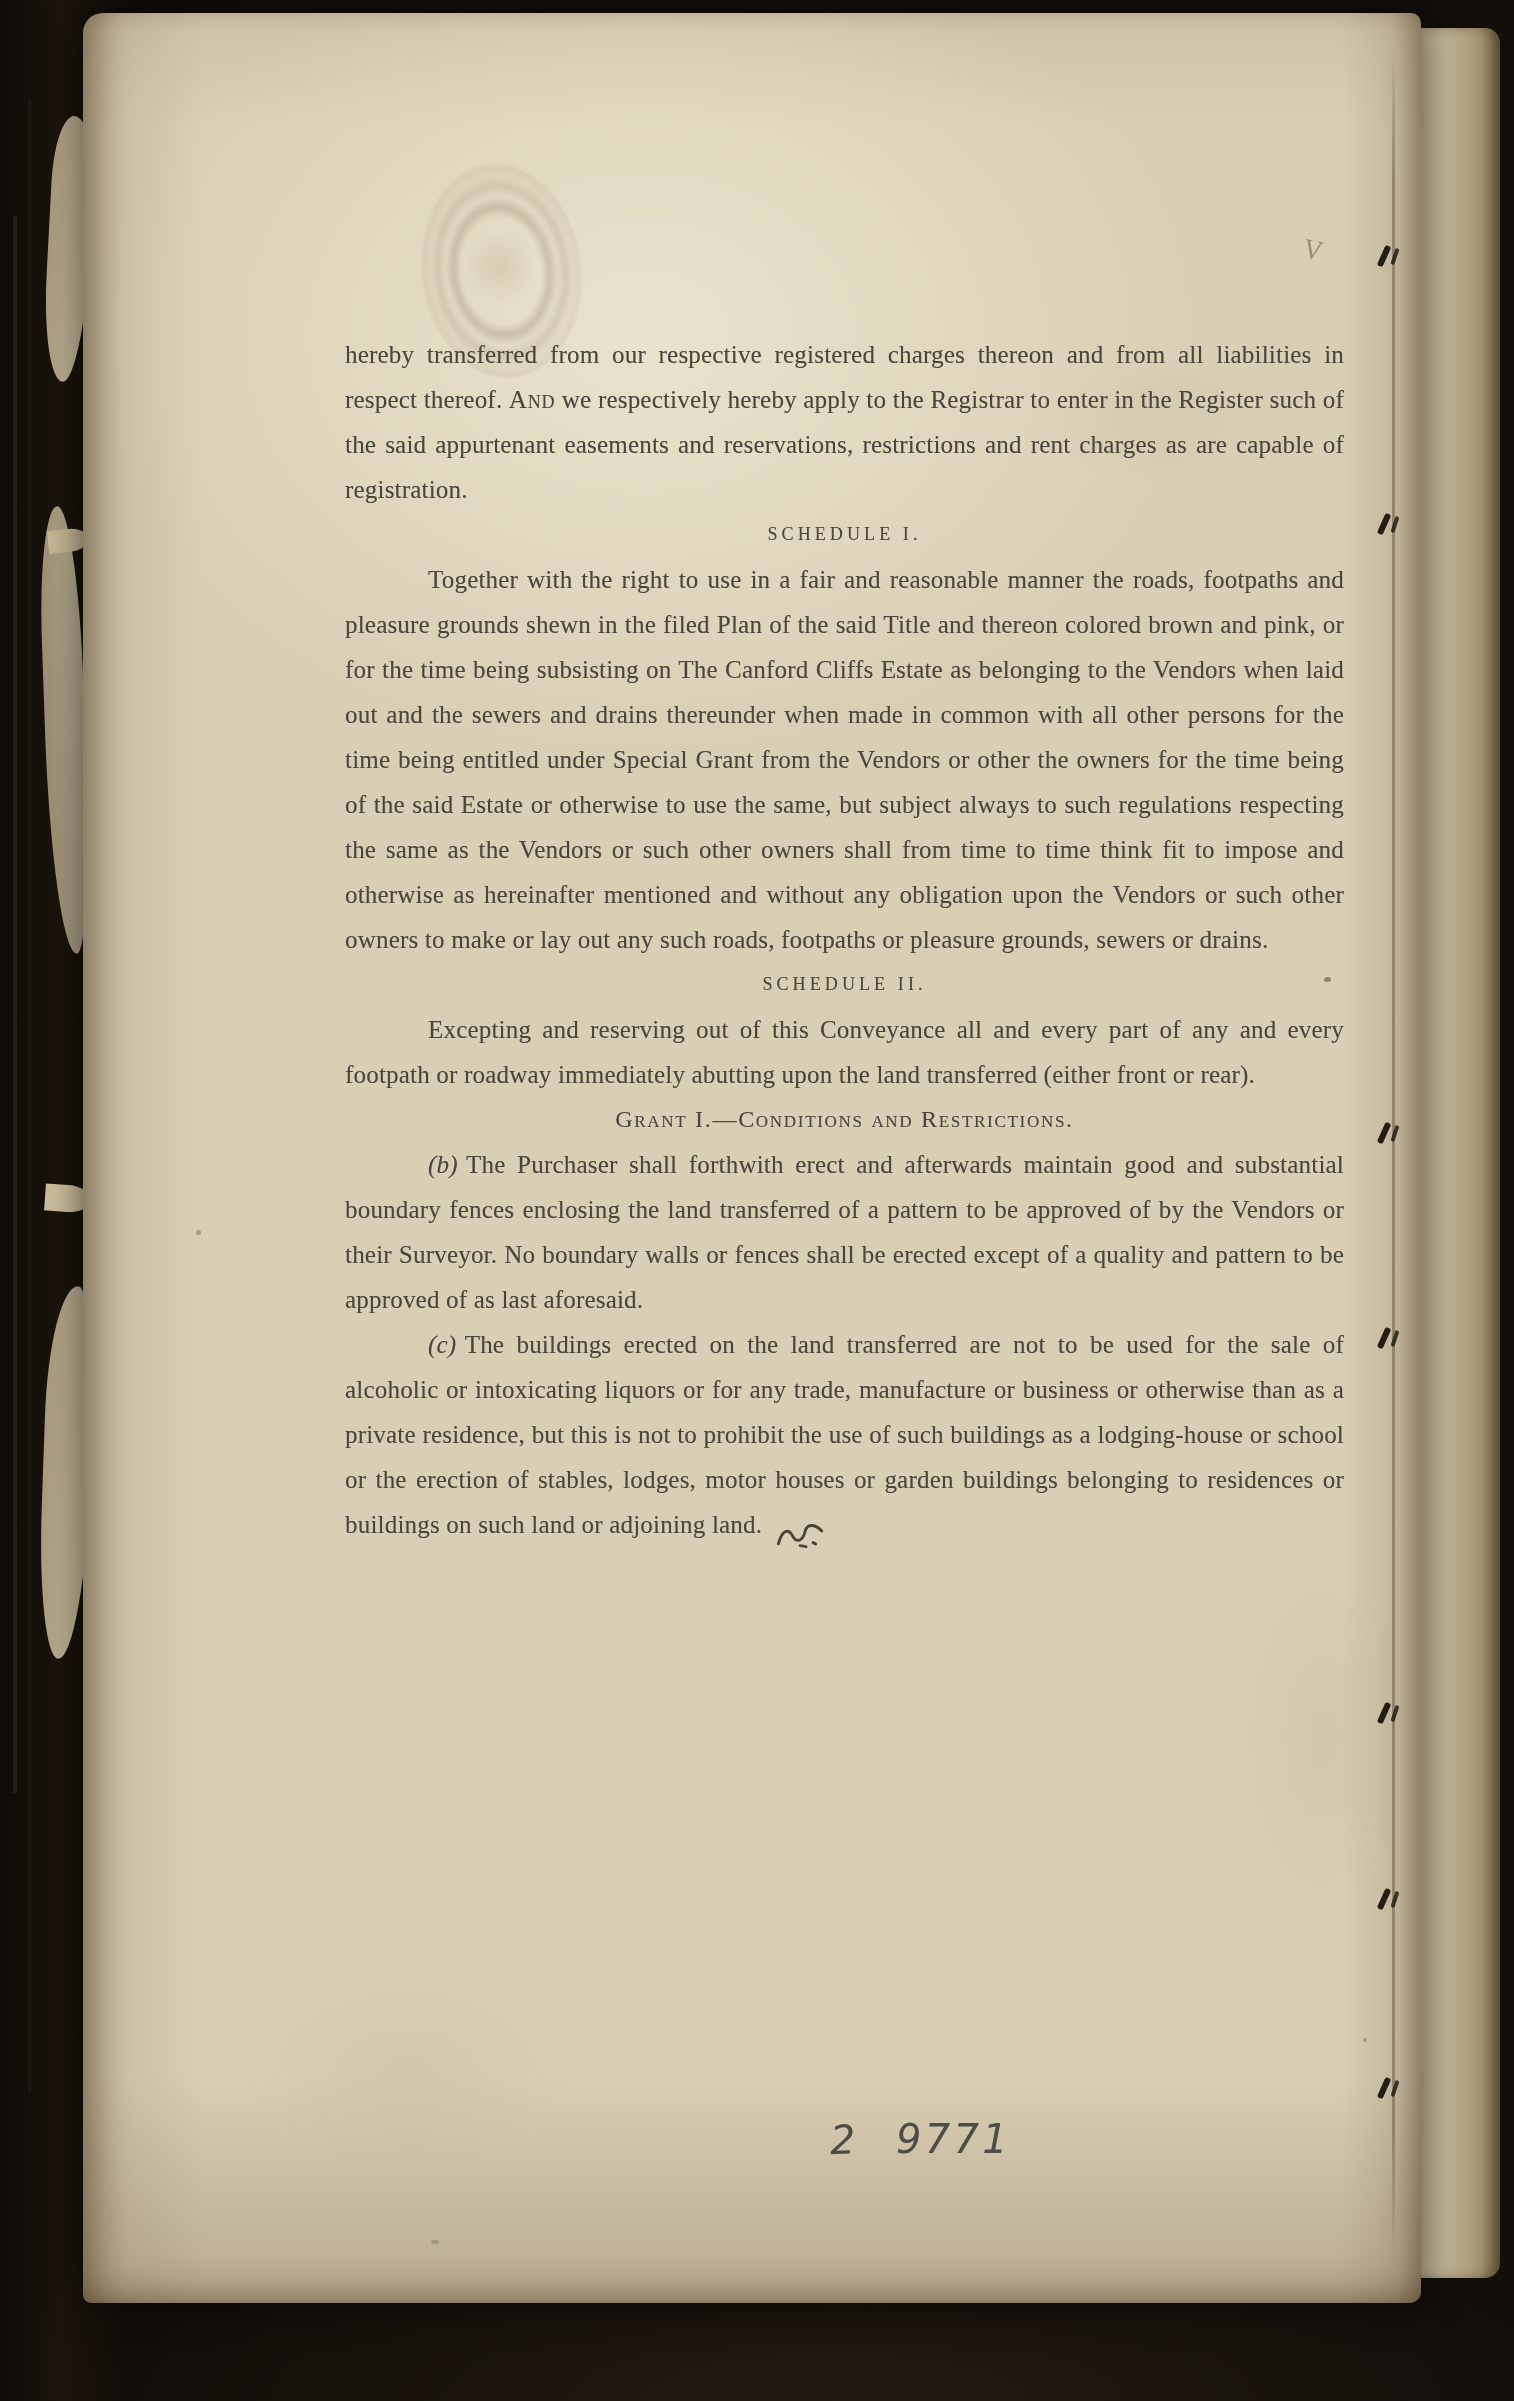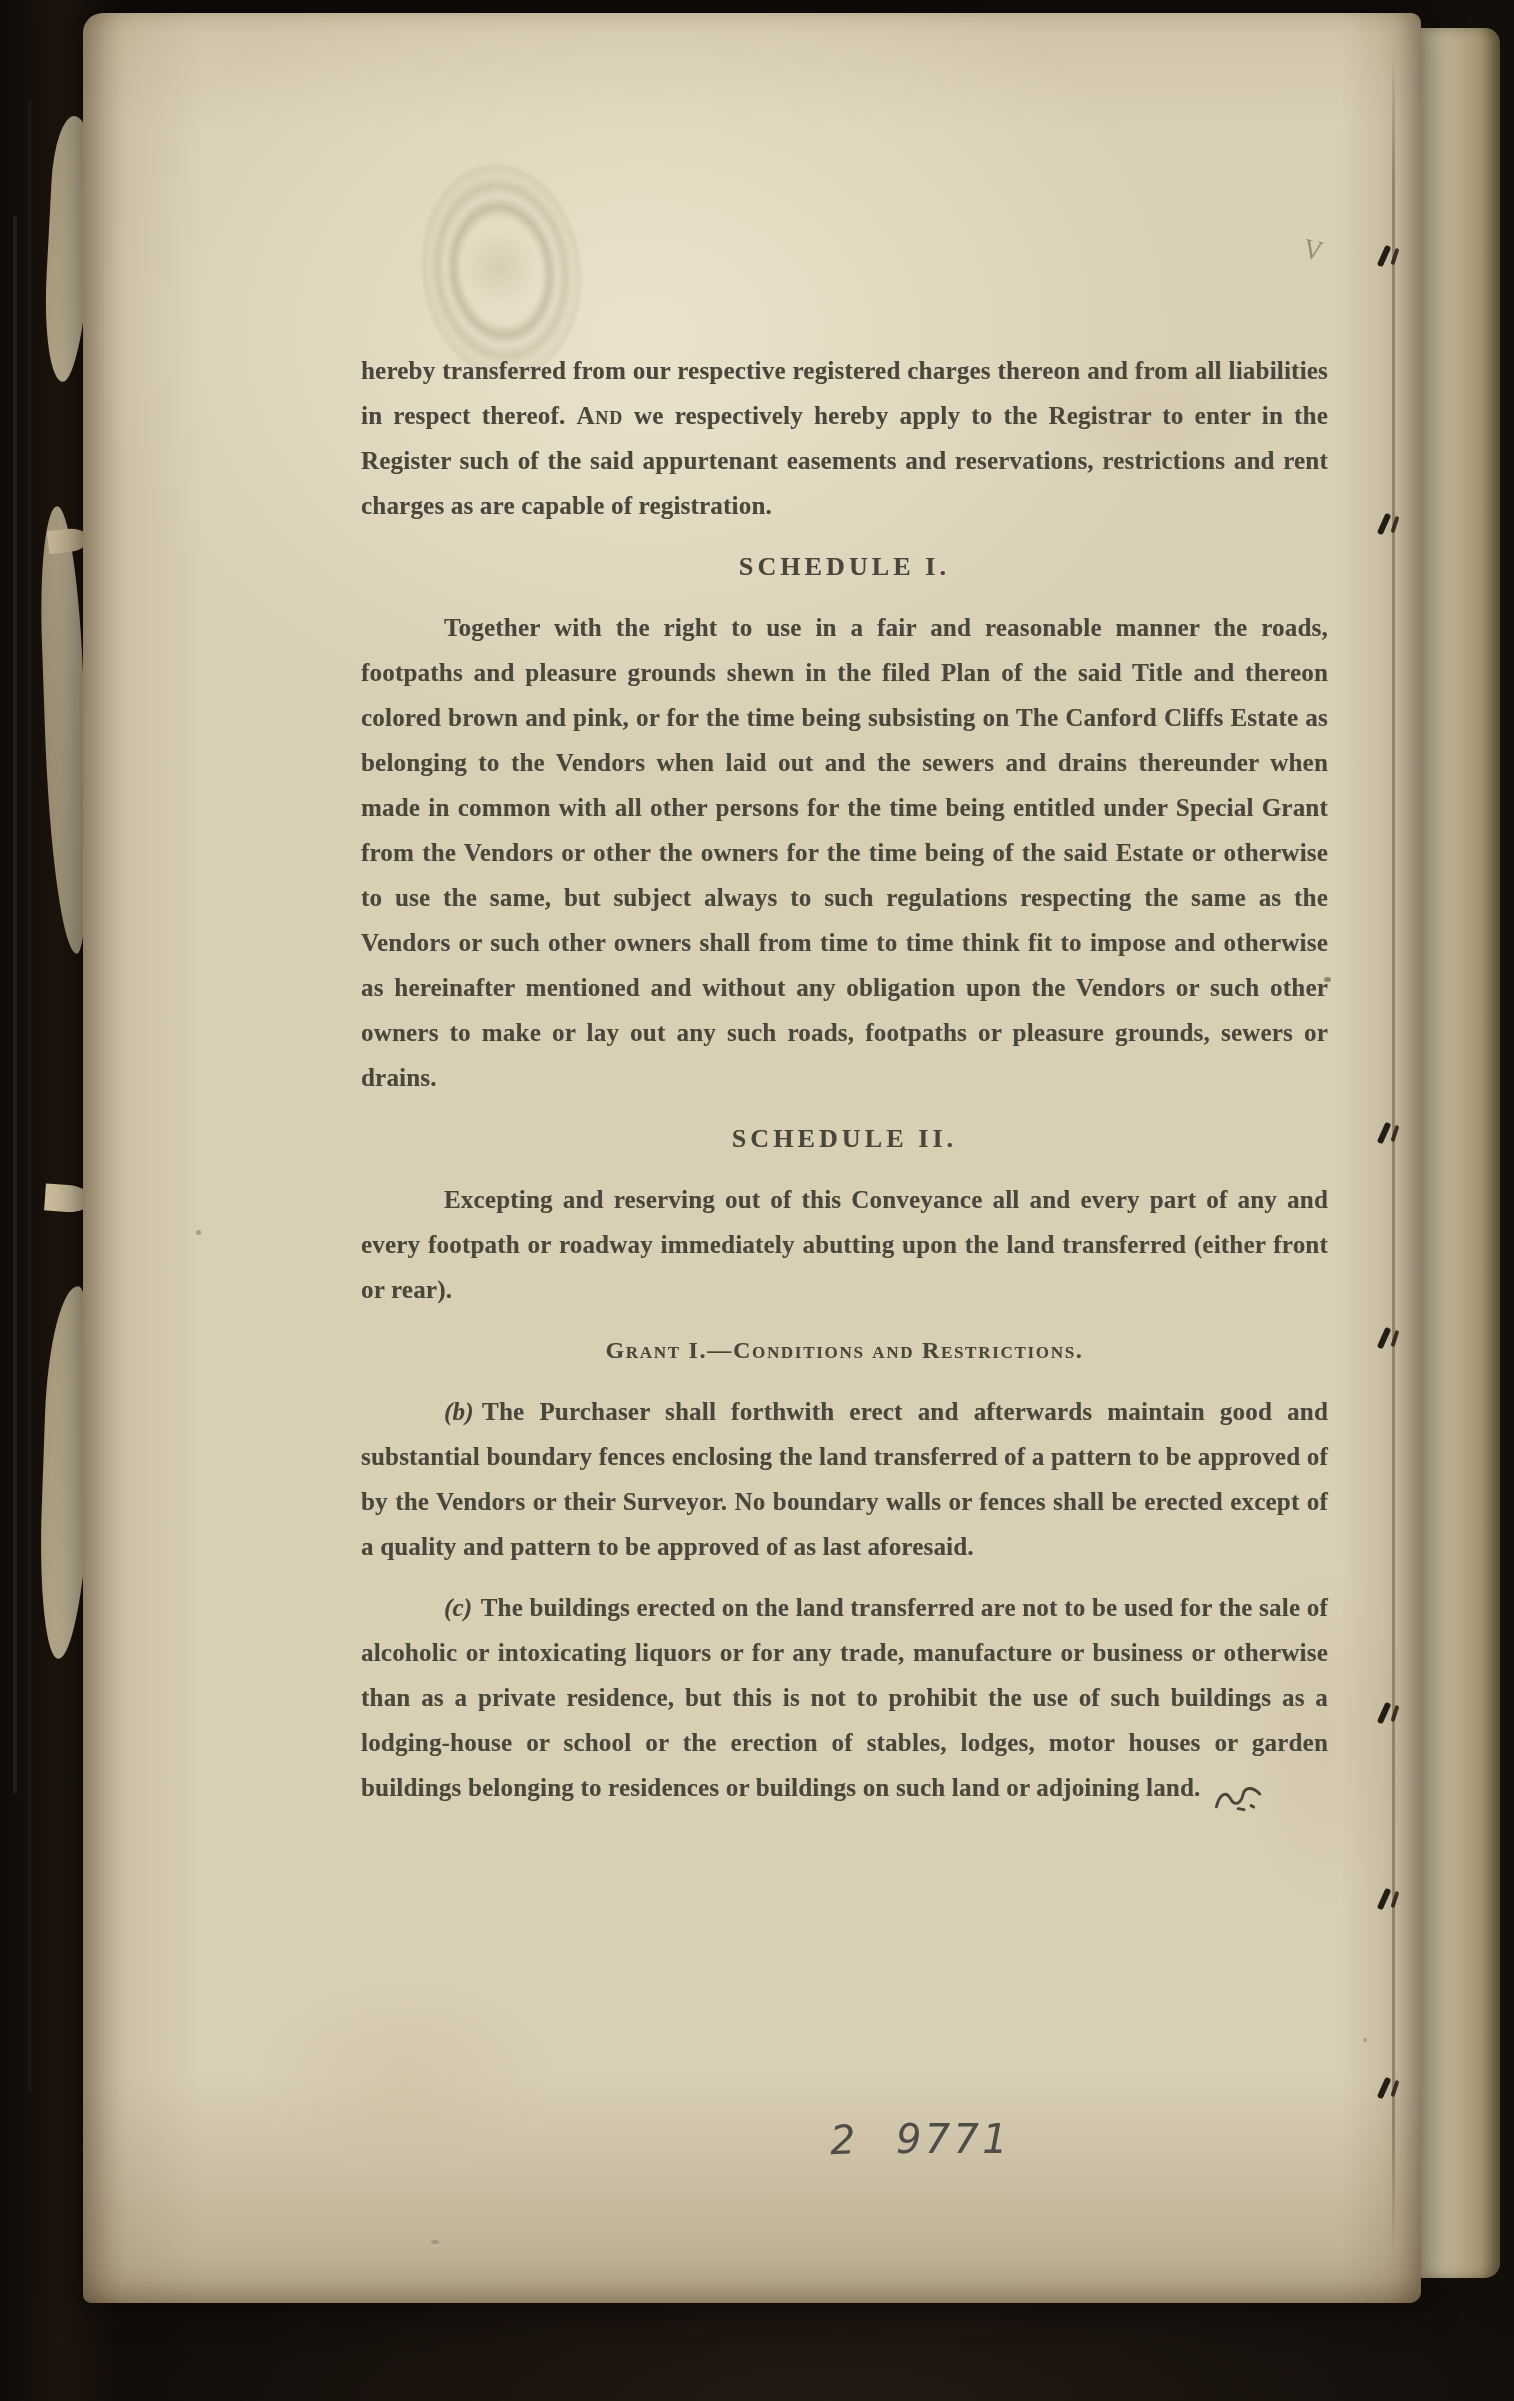--- a/index.html
+++ b/index.html
@@ -94,23 +94,23 @@
     transform:rotate(12deg) skewX(10deg);
   }
 
   
   .doc {
     position:absolute; left:345px; top:332px; width:999px; z-index:5;
     font-size:25px; line-height:45px; color:#4a463c;
     text-align:justify; letter-spacing:0.2px;
     text-shadow:0.3px 0.4px 0.6px rgba(74,70,60,0.30);
   }
-  .doc p, .doc h2, .doc h3 { margin:16px; font-weight:bold; }
+  .doc p, .doc h2, .doc h3 { margin:0; font-weight:normal; }
   .para.indent { text-indent:83px; }
-  .heading { text-align:center; font-size:26px; letter-spacing:4.1px; margin:15px 0 6.6px; }
+  .heading { text-align:center; font-size:18px; letter-spacing:4.1px; margin:15px 0 6.6px; }
   .subheading { text-align:center; font-size:24px; letter-spacing:1.7px; margin:6.6px 0 3.3px; font-variant:small-caps; }
   .sc { font-variant:small-caps; letter-spacing:0.8px; }
   .clause { margin-top:8.3px; }
   .marker { font-style:italic; margin-right:8.3px; }
   .squiggle { display:inline-block; vertical-align:middle; transform:translateY(8.3px) rotate(-6deg); margin-left:11.6px; }
 
   
   .handwriting {
     position:absolute; left:830px; top:2114px; z-index:5;
     font-family:"DejaVu Sans", sans-serif; font-style:italic;

